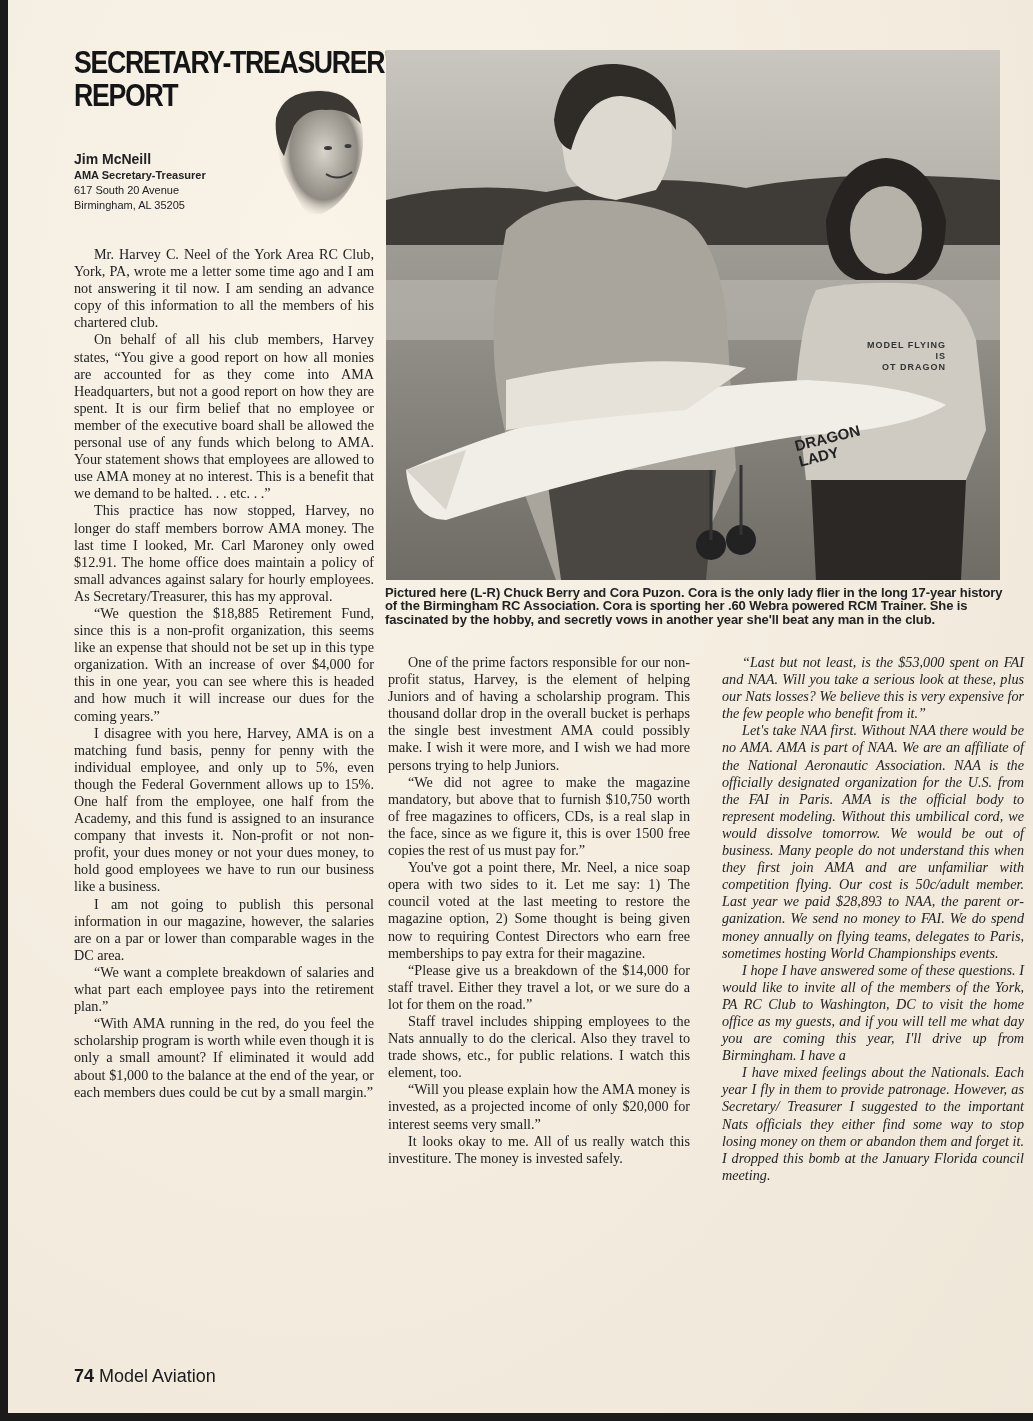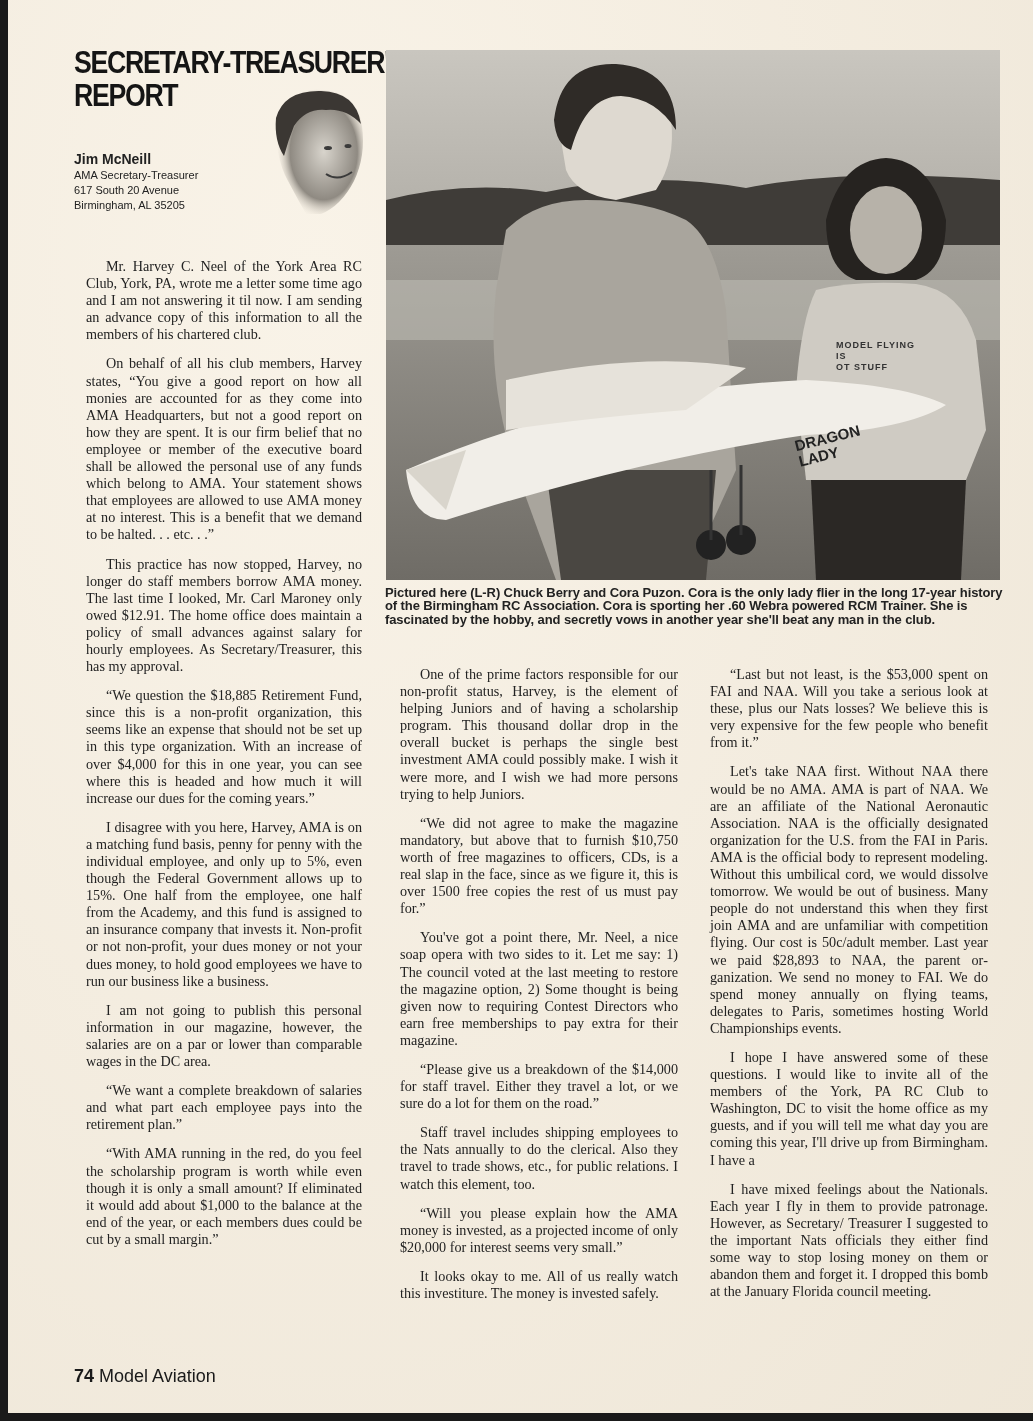--- a/index.html
+++ b/index.html
@@ -18,50 +18,50 @@
     font-family: "Liberation Sans", sans-serif; font-weight: 700;
     font-size: 31px; line-height: 33px; letter-spacing: -1.5px;
     color: #151515; transform: scaleX(0.86); transform-origin: left top;
     white-space: nowrap;
   }
   .byline {
     position: absolute; left: 66px; top: 150px; width: 200px;
     font-family: "Liberation Sans", sans-serif; color: #222;
   }
   .byline .name { font-size: 14px; font-weight: 700; line-height: 18px; }
-  .byline .role { font-size: 11px; font-weight: 400; line-height: 15px; }
+  .byline .role { font-size: 11px; font-weight: 700; line-height: 15px; }
   .byline .addr { font-size: 11px; line-height: 15px; }
   .portrait {
     position: absolute; left: 258px; top: 86px; width: 105px; height: 130px;
   }
   .photo {
     position: absolute; left: 378px; top: 50px; width: 614px; height: 530px;
     overflow: hidden; background: #8a8780;
   }
   .caption {
     position: absolute; left: 377px; top: 586px; width: 620px;
     font-family: "Liberation Sans", sans-serif; font-weight: 700;
     font-size: 13px; line-height: 13.3px; color: #222; letter-spacing: -0.1px;
   }
   .col {
     position: absolute; font-size: 14.2px; line-height: 17.1px; color: #222;
     text-align: justify; hyphens: manual;
   }
-  .col p { margin: 12px; text-indent: 20px; }
+  .col p { margin: 0; text-indent: 20px; }
   .col1 { left: 66px; top: 246px; width: 300px; }
   .col2 { left: 380px; top: 654px; width: 302px; }
-  .col3 { left: 690px; top: 654px; width: 302px; }
+  .col3 { left: 714px; top: 654px; width: 302px; font-style: italic; }
   .folio {
     position: absolute; left: 66px; top: 1366px;
     font-family: "Liberation Sans", sans-serif; font-size: 18px; color: #1a1a1a;
   }
   .folio b { font-weight: 700; }
   .shirt-text {
     position: absolute; font-family: "Liberation Sans", sans-serif; font-weight: 700;
-    font-size: 9px; line-height: 11px; color: #333; text-align: left; letter-spacing: 1px;
+    font-size: 9px; line-height: 11px; color: #333; text-align: right; letter-spacing: 1px;
   }
   .plane-text {
     position: absolute; font-family: "Liberation Sans", sans-serif; font-weight: 700;
     font-size: 15px; line-height: 16px; color: #222; transform: rotate(-14deg);
   }
 </style>
 </head>
 <body>
 
 <div class="page">
@@ -124,21 +124,21 @@
     <path d="M60 460 L20 420 L80 400Z" fill="#d9d5cc"></path>
     <circle cx="325" cy="495" r="15" fill="#222"></circle>
     <circle cx="355" cy="490" r="15" fill="#222"></circle>
     <line x1="325" y1="420" x2="325" y2="490" stroke="#333" stroke-width="3"></line>
     <line x1="355" y1="415" x2="355" y2="485" stroke="#333" stroke-width="3"></line>
   </svg>
 
   <div class="shirt-text" style="left:828px; top:340px; width:110px;">
     <div>MODEL FLYING</div>
     <div>IS</div>
-    <div>OT STUFF</div>
+    <div>OT DRAGON</div>
   </div>
   <div class="plane-text" style="left:788px; top:430px;">
     <div>DRAGON</div>
     <div>LADY</div>
   </div>
 
   <div class="caption">Pictured here (L-R) Chuck Berry and Cora Puzon. Cora is the only lady flier in the long 17-year history of the Birmingham RC Association. Cora is sporting her .60 Webra powered RCM Trainer. She is fascinated by the hobby, and secretly vows in another year she'll beat any man in the club.</div>
 
   <div class="col col1">
     <p>Mr. Harvey C. Neel of the York Area RC Club, York, PA, wrote me a letter some time ago and I am not answering it til now. I am sending an advance copy of this information to all the members of his chartered club.</p>

